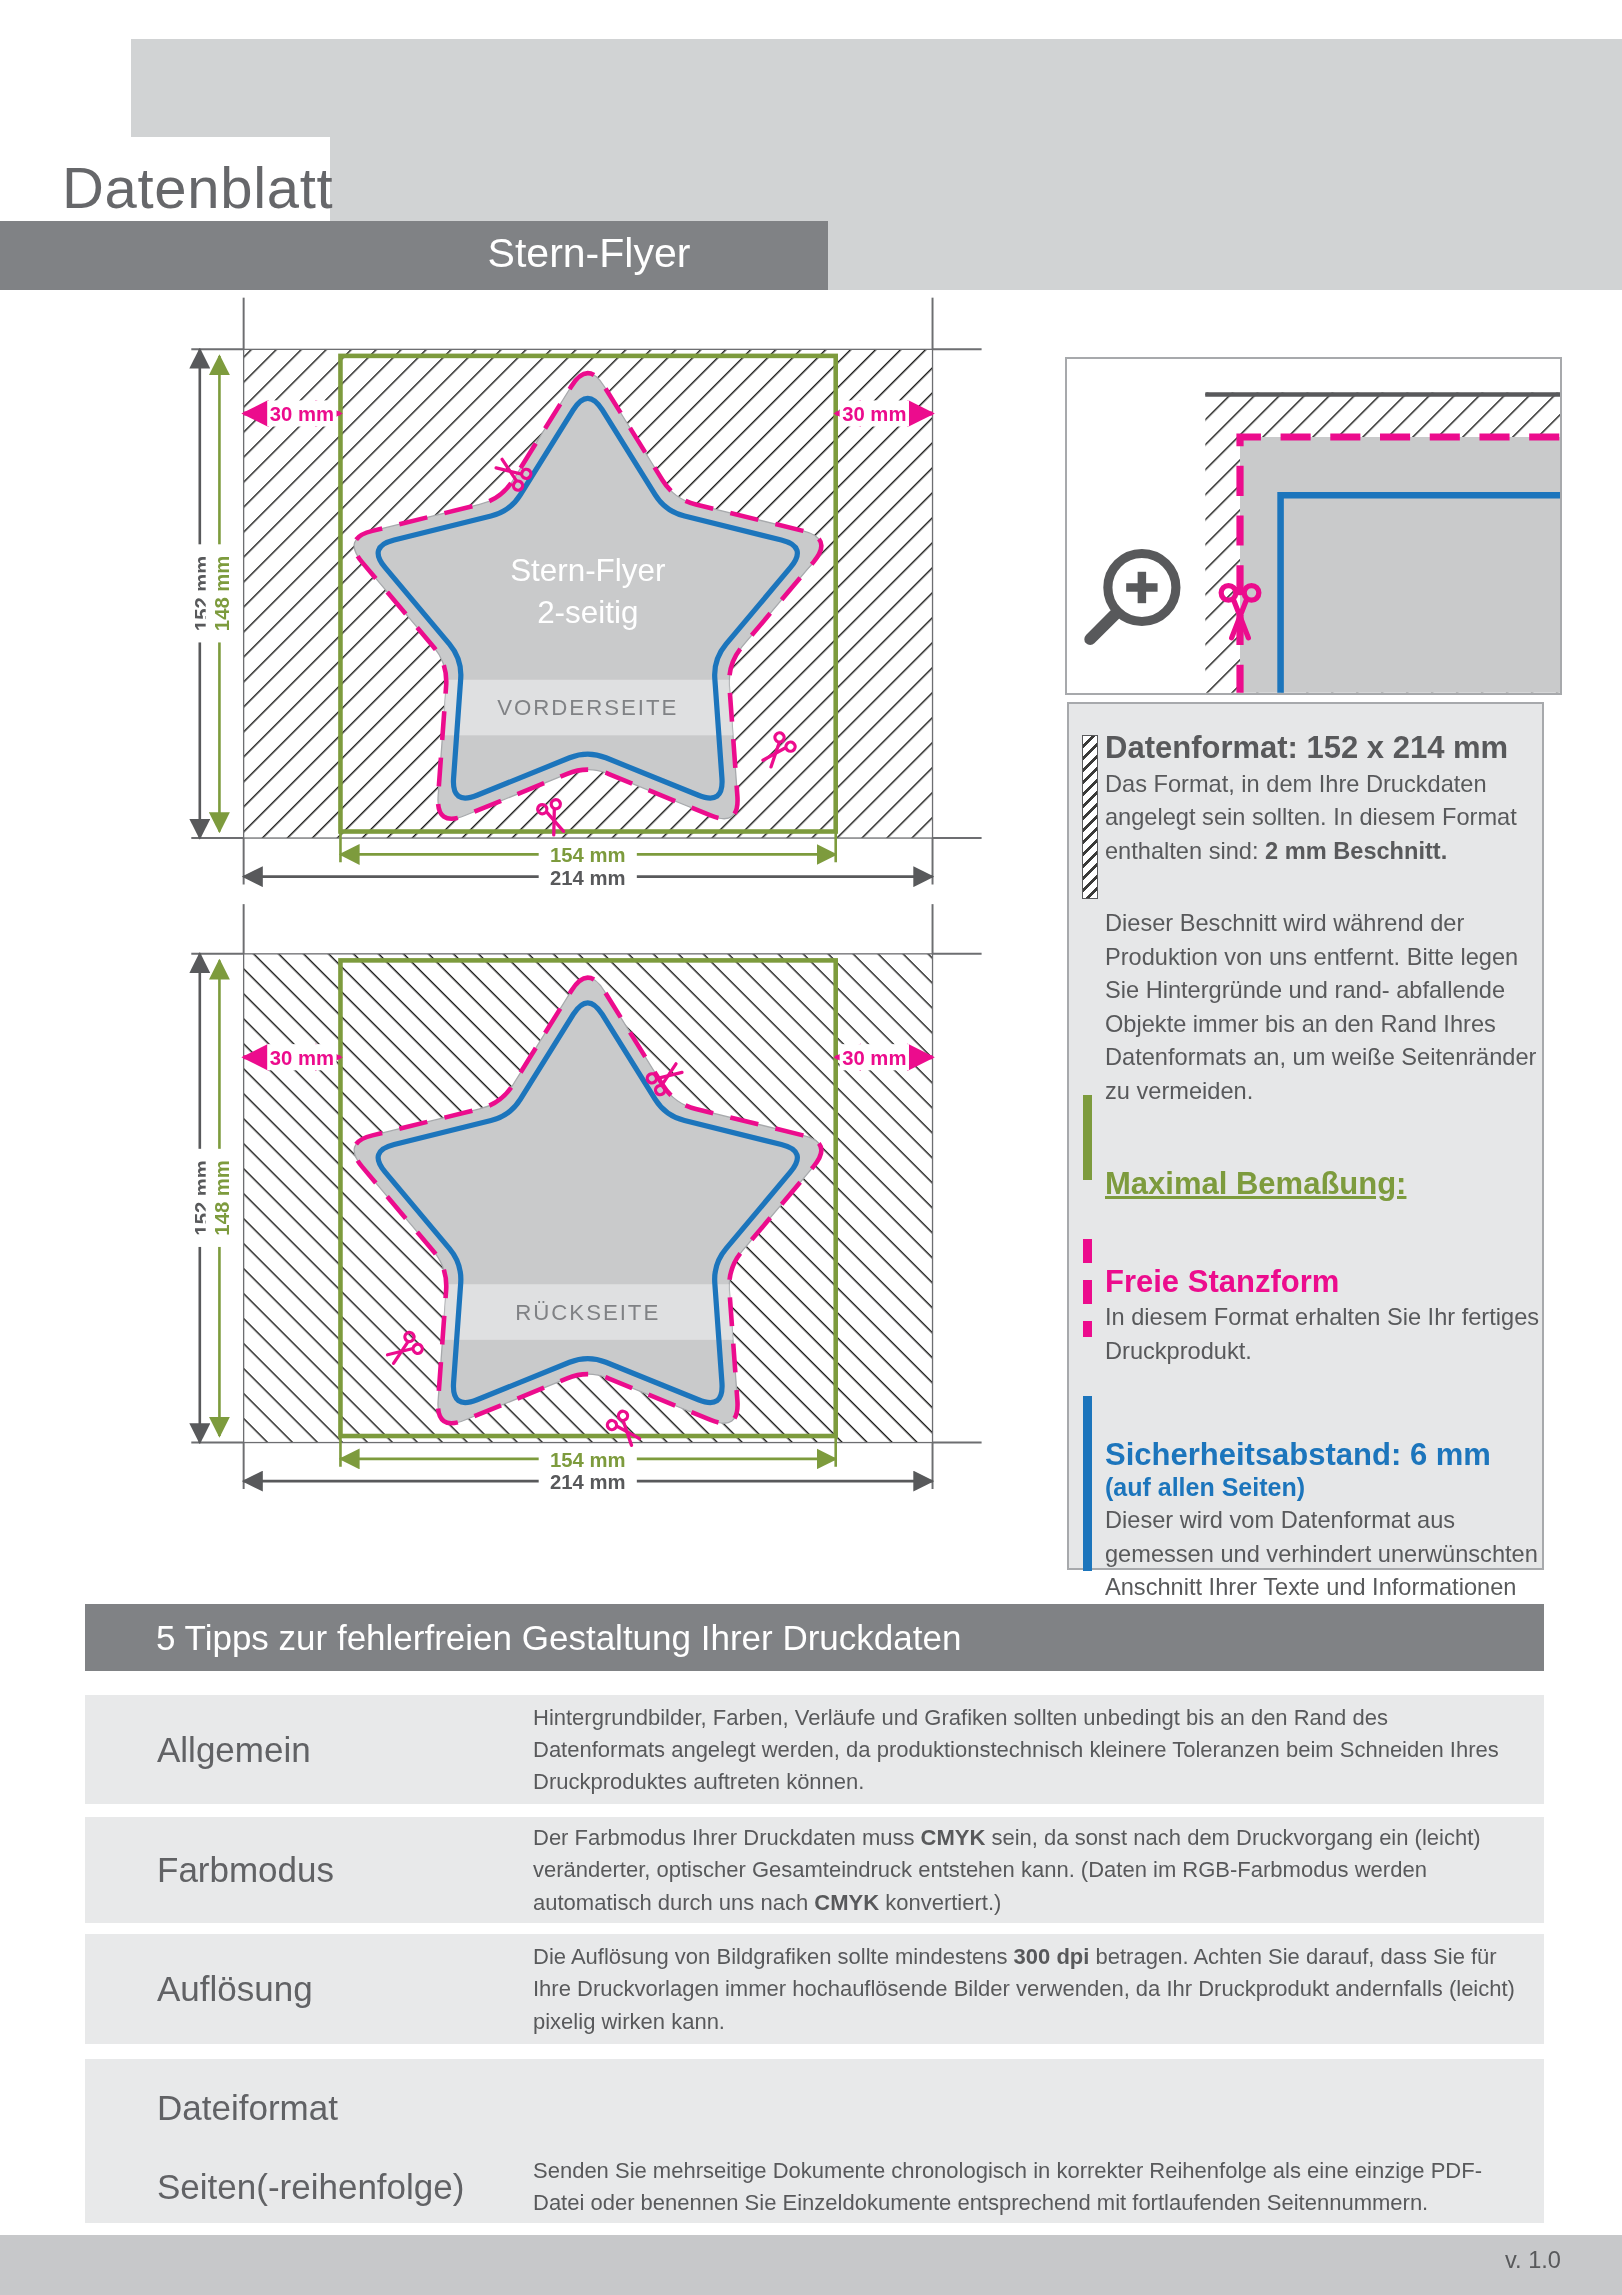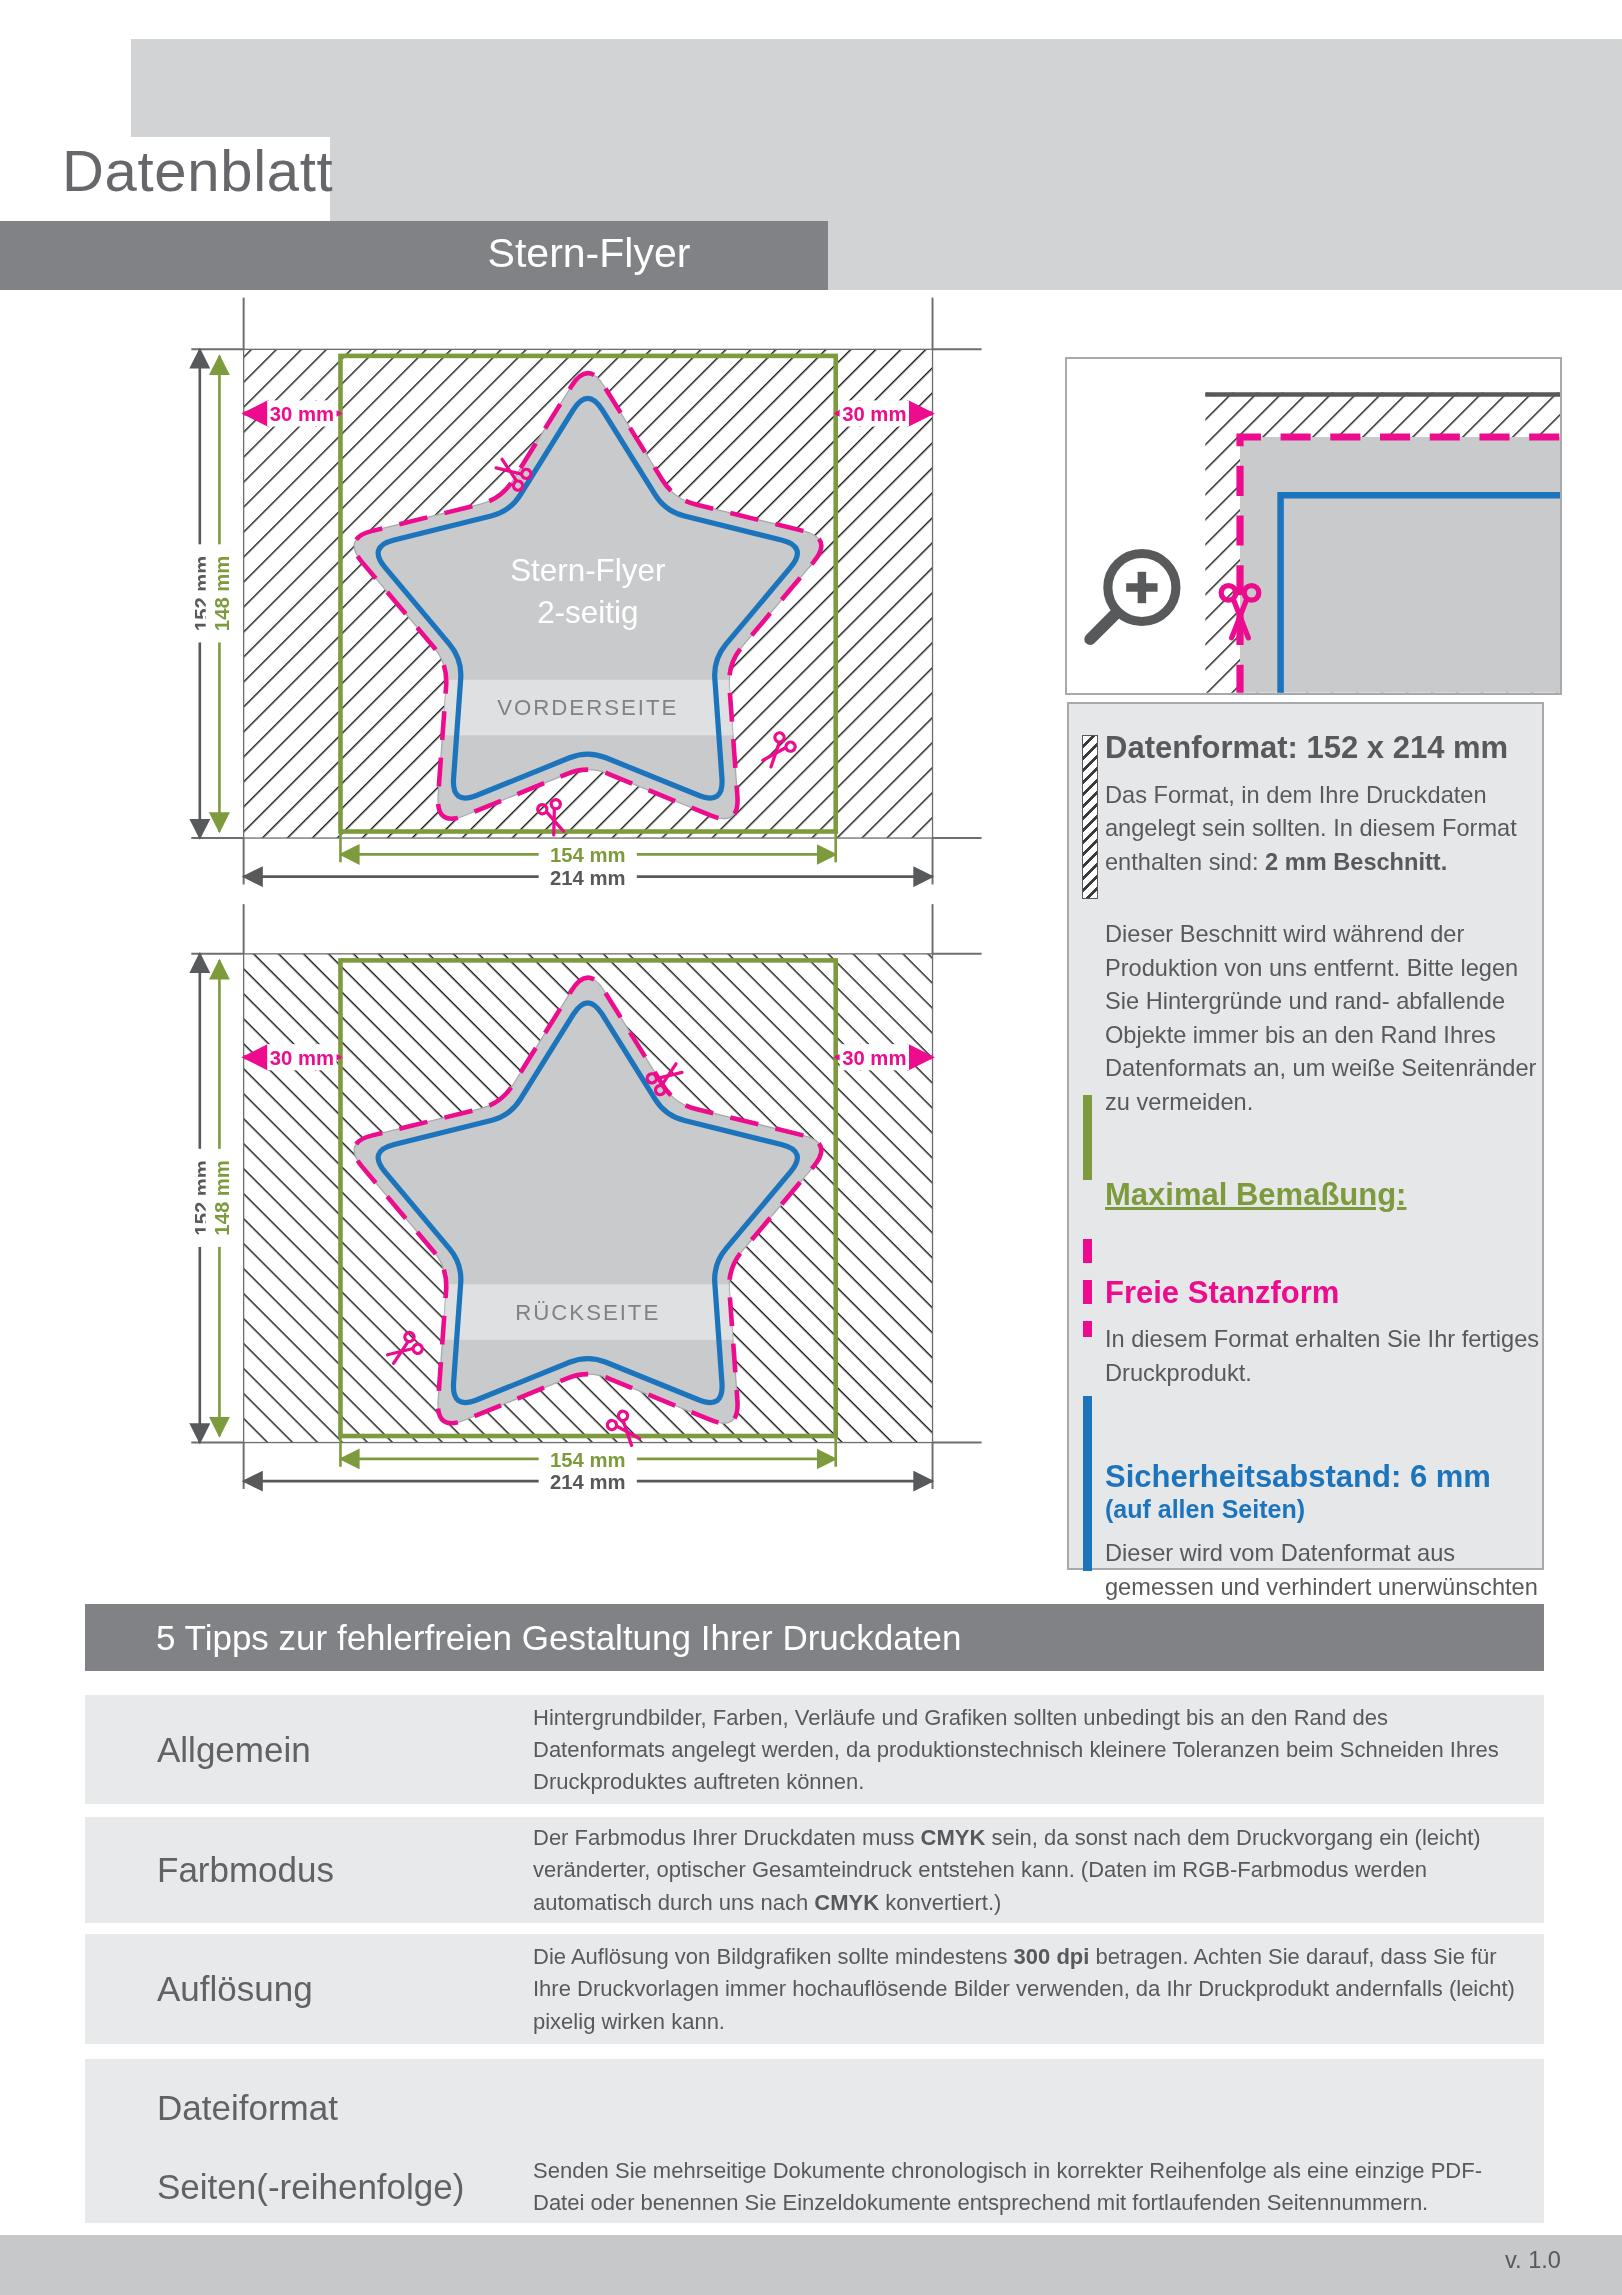--- a/index.html
+++ b/index.html
@@ -2,31 +2,31 @@
 <html style="font-size:10.5px"><head>
 <meta charset="utf-8">
 <style>
   html,body{margin:0;padding:0;background:#ffffff;}
   body{width:1623px;height:2295px;position:relative;font-family:"Liberation Sans",sans-serif;color:#58595b;overflow:hidden;}
   .abs{position:absolute;}
 
   
   .band{left:0;top:39px;width:1623px;height:251px;background:#d1d3d4;}
   .band-notch{left:0;top:39px;width:131px;height:98px;background:#ffffff;}
-  .doc-label-box{left:0;top:137px;width:330px;height:84px;background:#ffffff;display:flex;align-items:flex-start;}
+  .doc-label-box{left:0;top:137px;width:330px;height:84px;background:#ffffff;display:flex;align-items:flex-end;}
   .doc-label-box span{font-size:58px;color:#66676a;padding-left:62px;letter-spacing:0.7px;}
   .title-bar{left:0;top:221px;width:828px;height:69px;background:#808285;}
   .title-bar span{position:absolute;left:419px;width:340px;top:9.2px;text-align:center;font-size:41px;color:#ffffff;}
 
   
   .detail-box{left:1065px;top:357px;width:497px;height:338px;background:#ffffff;border:2px solid #a7a9ac;box-sizing:border-box;}
   .info-panel{left:1067px;top:702px;width:477px;height:868px;background:#e6e7e8;border:2px solid #a7a9ac;box-sizing:border-box;}
   .ip-inner{position:absolute;left:36px;top:26px;width:435px;}
   .ip-h{font-size:31px;font-weight:bold;color:#58595b;line-height:1.15;}
-  .ip-body{font-size:23.6px;line-height:1.42;color:#58595b;margin-top:13px;}
+  .ip-body{font-size:23.6px;line-height:1.42;color:#58595b;margin-top:2px;}
   .swatch{position:absolute;}
   .sw-hatch{left:13px;top:31px;width:15.7px;height:164px;background:repeating-linear-gradient(135deg,#ffffff 0 5.9px,#3a3a38 5.9px 8.5px);border:1.3px solid #58595b;box-sizing:border-box;}
   .sw-green{left:14.4px;top:391px;width:8.5px;height:85px;background:#7d9b3d;}
   .sw-pink{left:14.4px;top:535px;width:8.5px;height:98px;background:repeating-linear-gradient(180deg,#ec0c8d 0 23.6px,transparent 23.6px 41px);}
   .sw-blue{left:14.4px;top:692px;width:8.5px;height:175px;background:#1c75bc;}
   .ip-green{color:#7d9b3d;}
   .ip-pink{color:#ec0c8d;}
   .ip-blue{color:#1c75bc;}
   .ip-sub{font-size:25px;font-weight:bold;}
 

